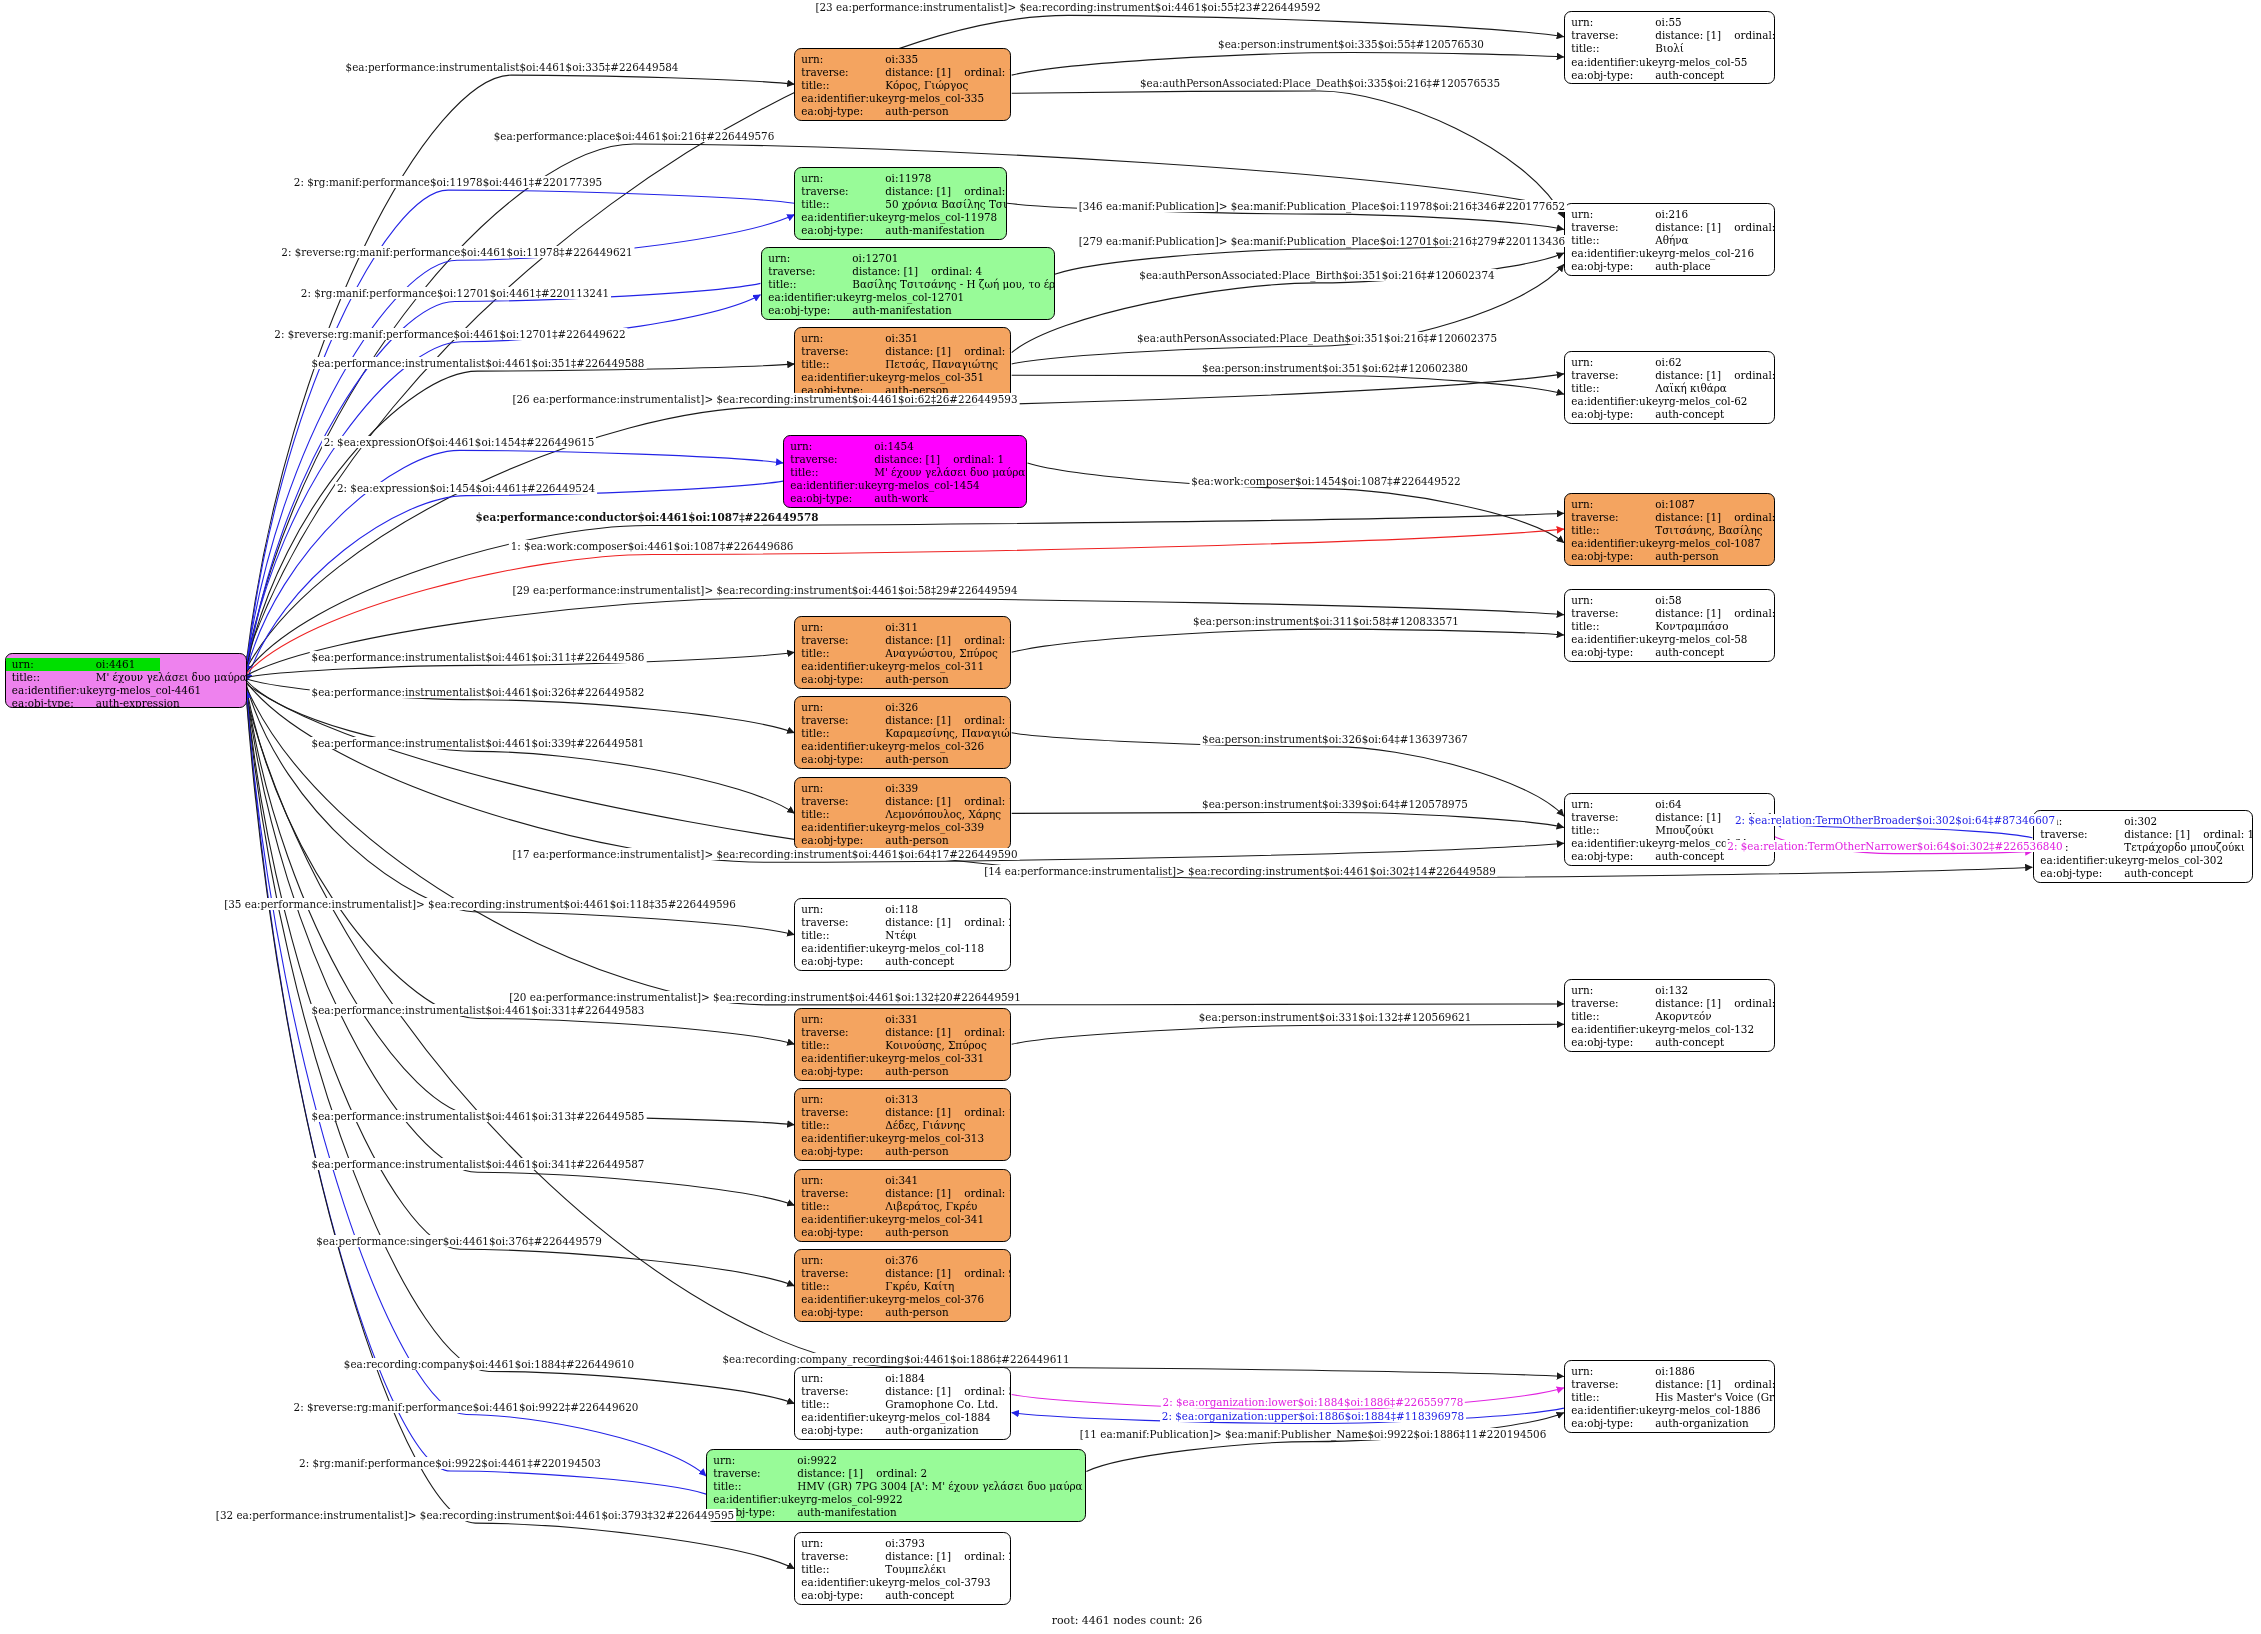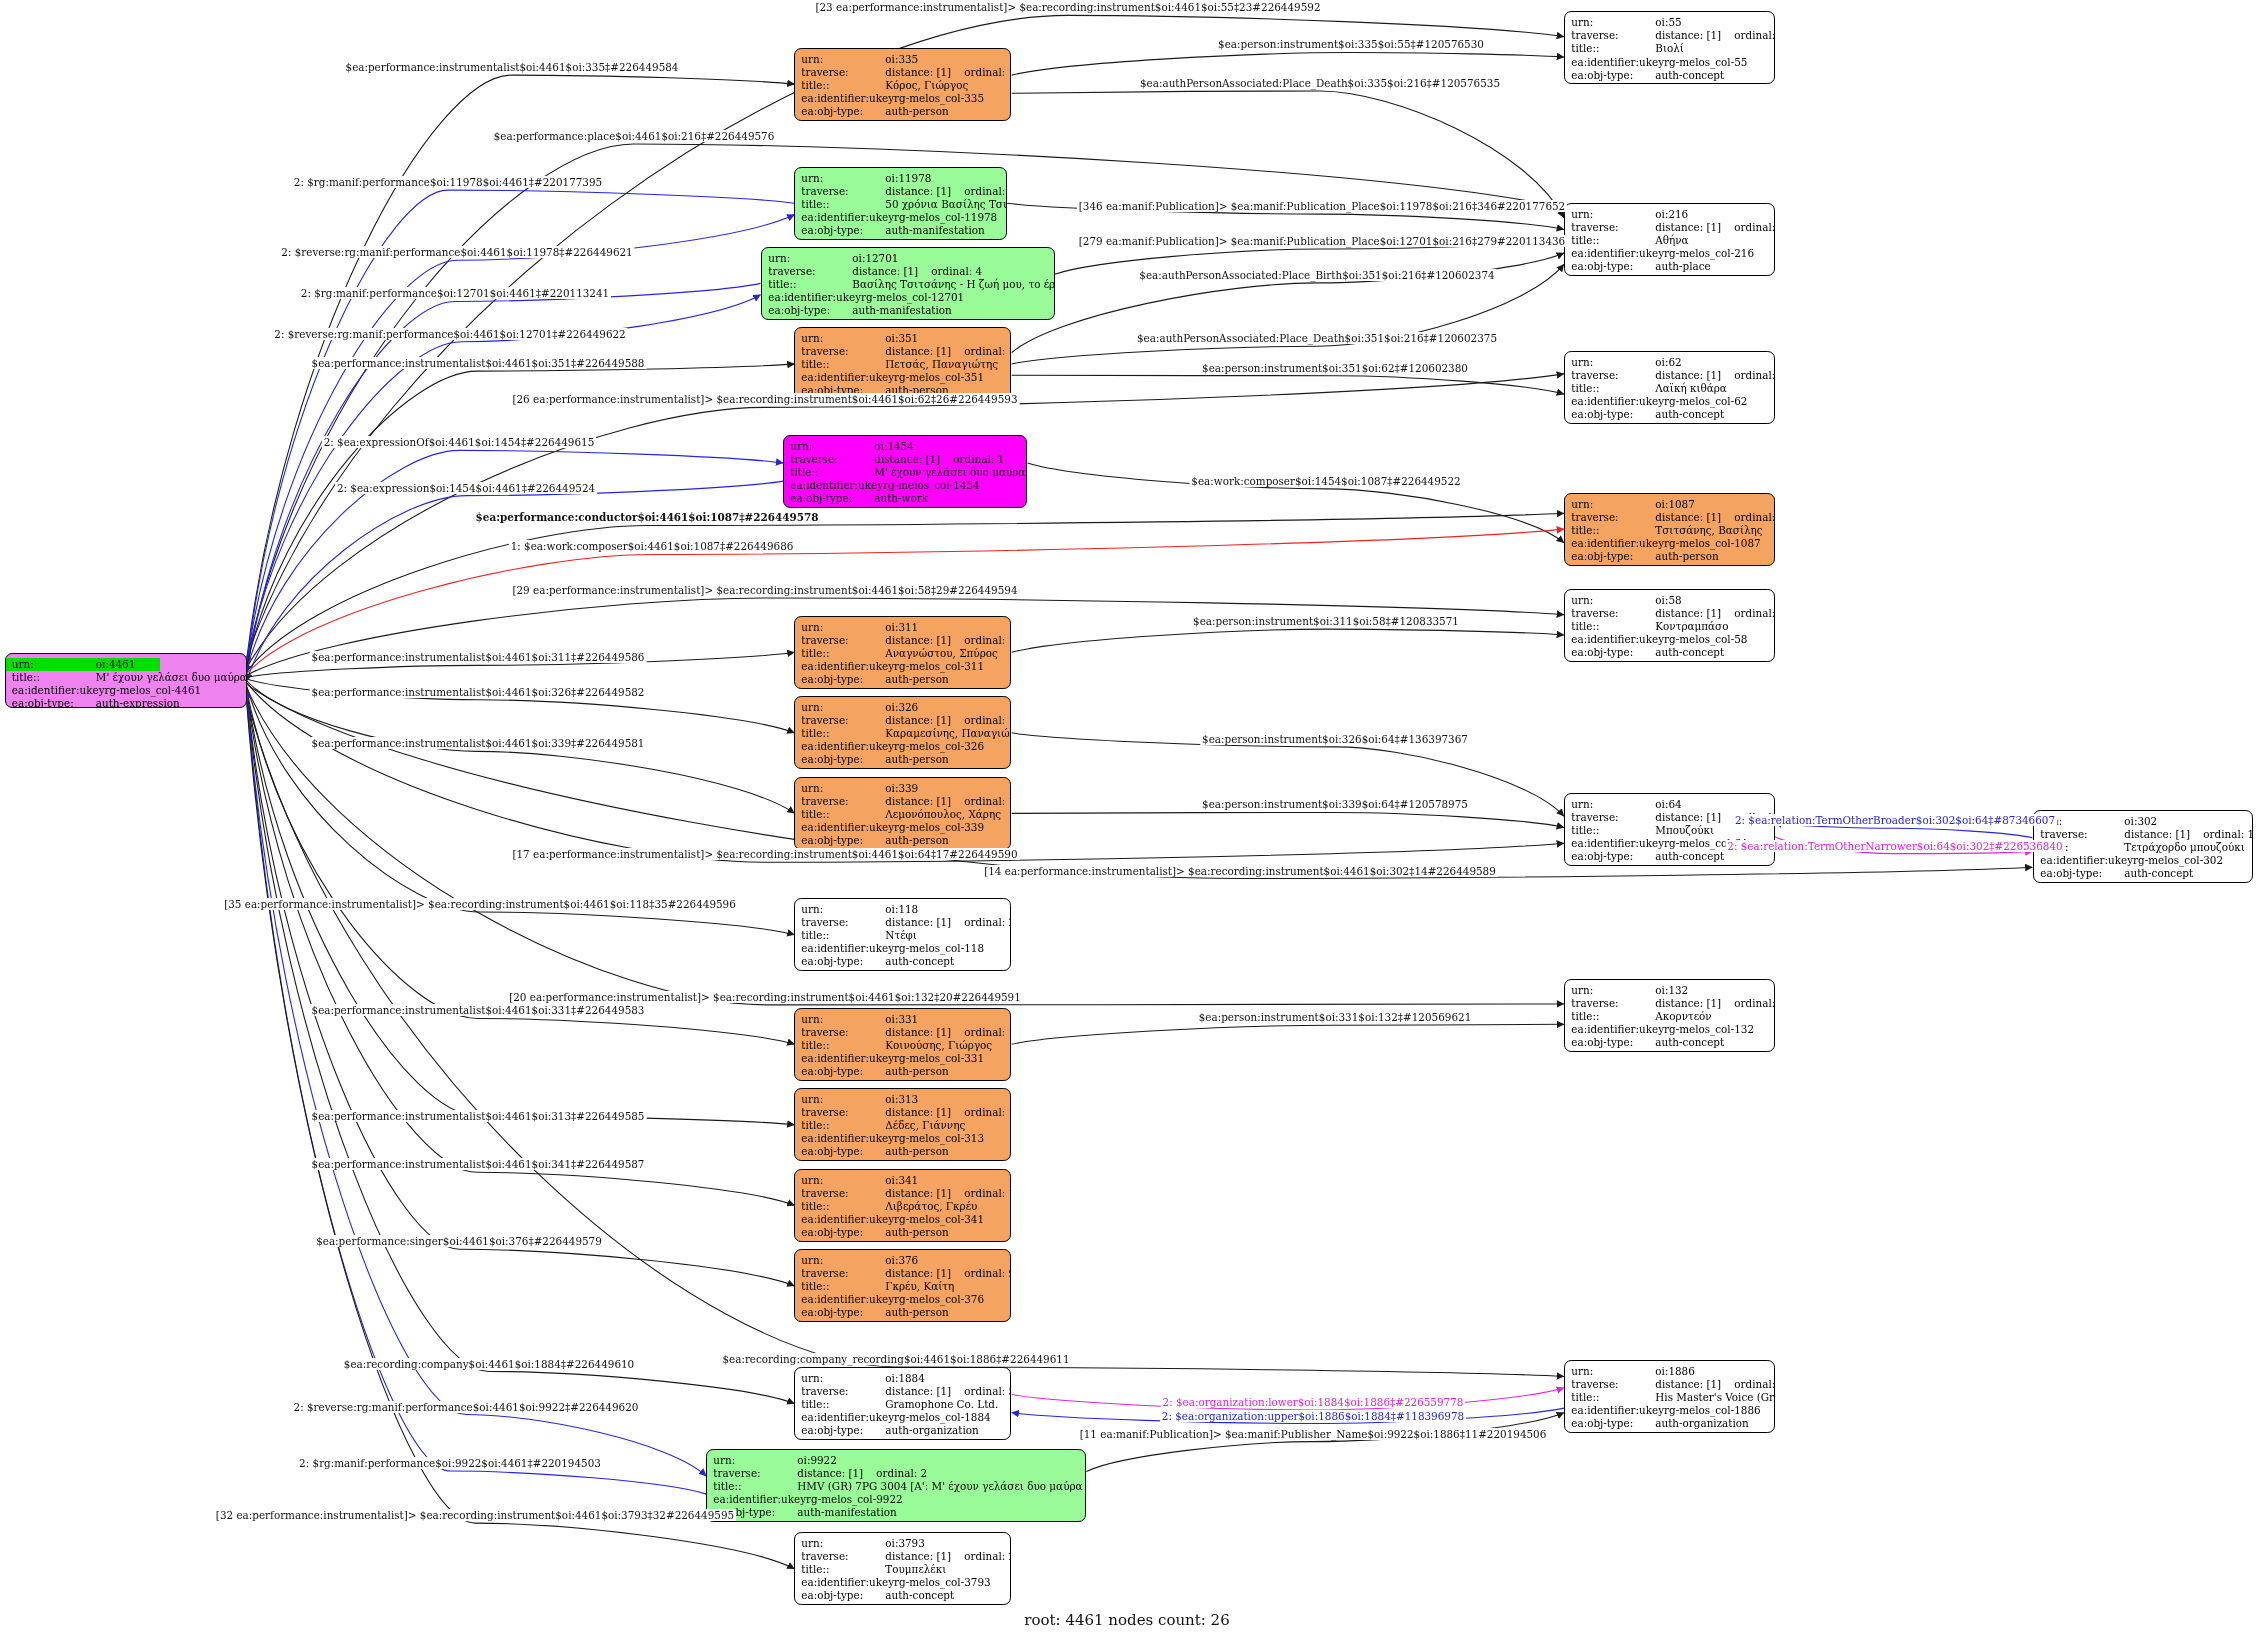--- a/index.html
+++ b/index.html
@@ -15,21 +15,21 @@
         z-index:2;padding:3.6px 0;overflow:hidden;background:#fff;}
   .row{display:flex;padding:0 6.3px;font-size:10.4px;line-height:1.27;white-space:pre;}
   .k{flex:0 0 84px;}
   .v{flex:1;}
   .root .row:first-child{background:linear-gradient(90deg,#00df00 0 64%,rgba(0,0,0,0) 64%);}
   .edge-label{position:absolute;z-index:3;transform:translate(-50%,-50%);font-size:10.4px;
               white-space:nowrap;background:#ffffff;padding:0 1.8px;color:#111;}
   .edge-label.blue{color:#2323e6;}
   .edge-label.magenta{color:#e022e0;}
   .caption{position:absolute;left:1127px;top:1620px;transform:translate(-50%,-50%);
-           font-size:15px;color:#111;z-index:3;white-space:nowrap;}
+           font-size:11px;color:#111;z-index:3;white-space:nowrap;}
 </style>
 </head>
 <body>
 
 <div id="canvas">
   <svg id="edges" width="2261" height="1634" viewBox="0 0 4995 3610">
     <defs>
       <marker id="arrow-black" viewBox="0 0 10 10" refX="9.5" refY="5" markerWidth="7" markerHeight="7" orient="auto">
         <path d="M0,0 L10,5 L0,10 z" fill="#1a1a1a"></path>
       </marker>
@@ -213,21 +213,21 @@
     <div class="node t-concept" style="left: 1564px; top: 979px; width: 211px; height: 73px; background: rgb(255, 255, 255);">
       <div class="row"><span class="k">urn:</span><span class="v">oi:132</span></div>
       <div class="row"><span class="k">traverse:</span><span class="v">distance: [1]    ordinal: 20</span></div>
       <div class="row"><span class="k">title::</span><span class="v">Ακορντεόν</span></div>
       <div class="row"><span class="k">ea:identifier:ukey</span><span class="v">rg-melos_col-132</span></div>
       <div class="row"><span class="k">ea:obj-type:</span><span class="v">auth-concept</span></div>
     </div>
     <div class="node t-person" style="left: 794px; top: 1008px; width: 217px; height: 73px; background: rgb(244, 164, 96);">
       <div class="row"><span class="k">urn:</span><span class="v">oi:331</span></div>
       <div class="row"><span class="k">traverse:</span><span class="v">distance: [1]    ordinal: 12</span></div>
-      <div class="row"><span class="k">title::</span><span class="v">Κοινούσης, Γιώργος</span></div>
+      <div class="row"><span class="k">title::</span><span class="v">Κοινούσης, Σπύρος</span></div>
       <div class="row"><span class="k">ea:identifier:ukey</span><span class="v">rg-melos_col-331</span></div>
       <div class="row"><span class="k">ea:obj-type:</span><span class="v">auth-person</span></div>
     </div>
     <div class="node t-person" style="left: 794px; top: 1088px; width: 217px; height: 73px; background: rgb(244, 164, 96);">
       <div class="row"><span class="k">urn:</span><span class="v">oi:313</span></div>
       <div class="row"><span class="k">traverse:</span><span class="v">distance: [1]    ordinal: 14</span></div>
       <div class="row"><span class="k">title::</span><span class="v">Δέδες, Γιάννης</span></div>
       <div class="row"><span class="k">ea:identifier:ukey</span><span class="v">rg-melos_col-313</span></div>
       <div class="row"><span class="k">ea:obj-type:</span><span class="v">auth-person</span></div>
     </div>

